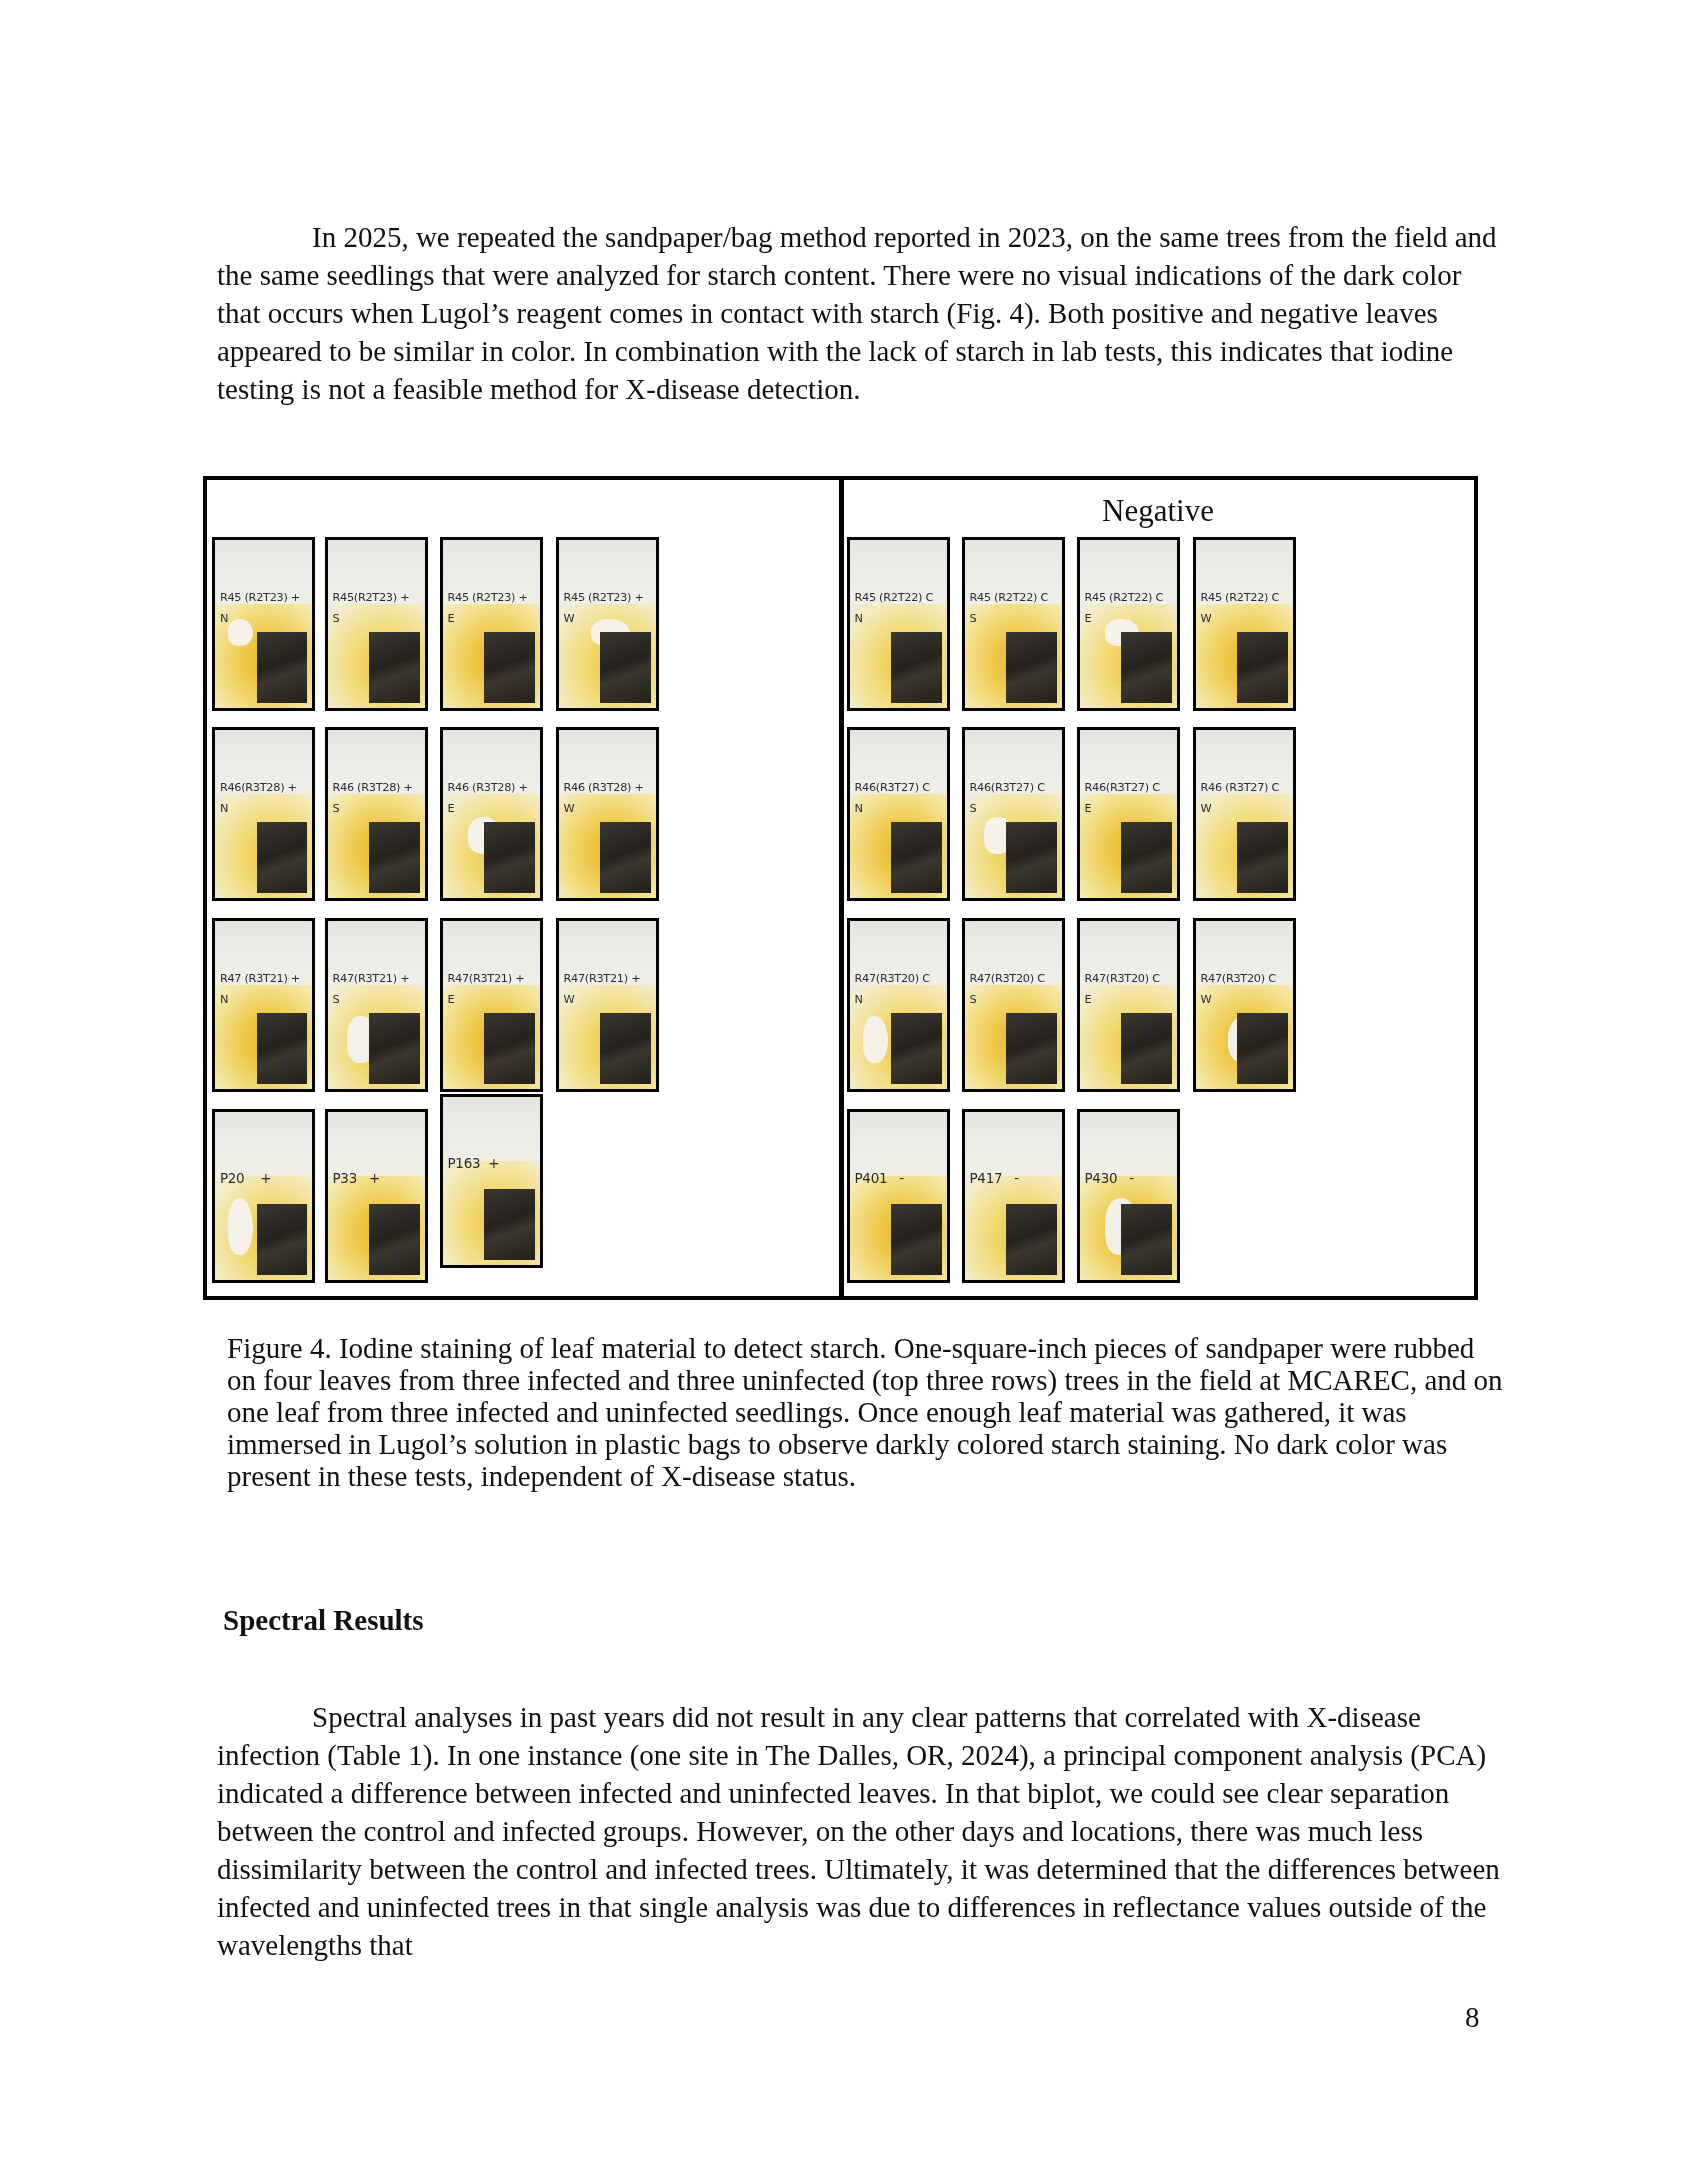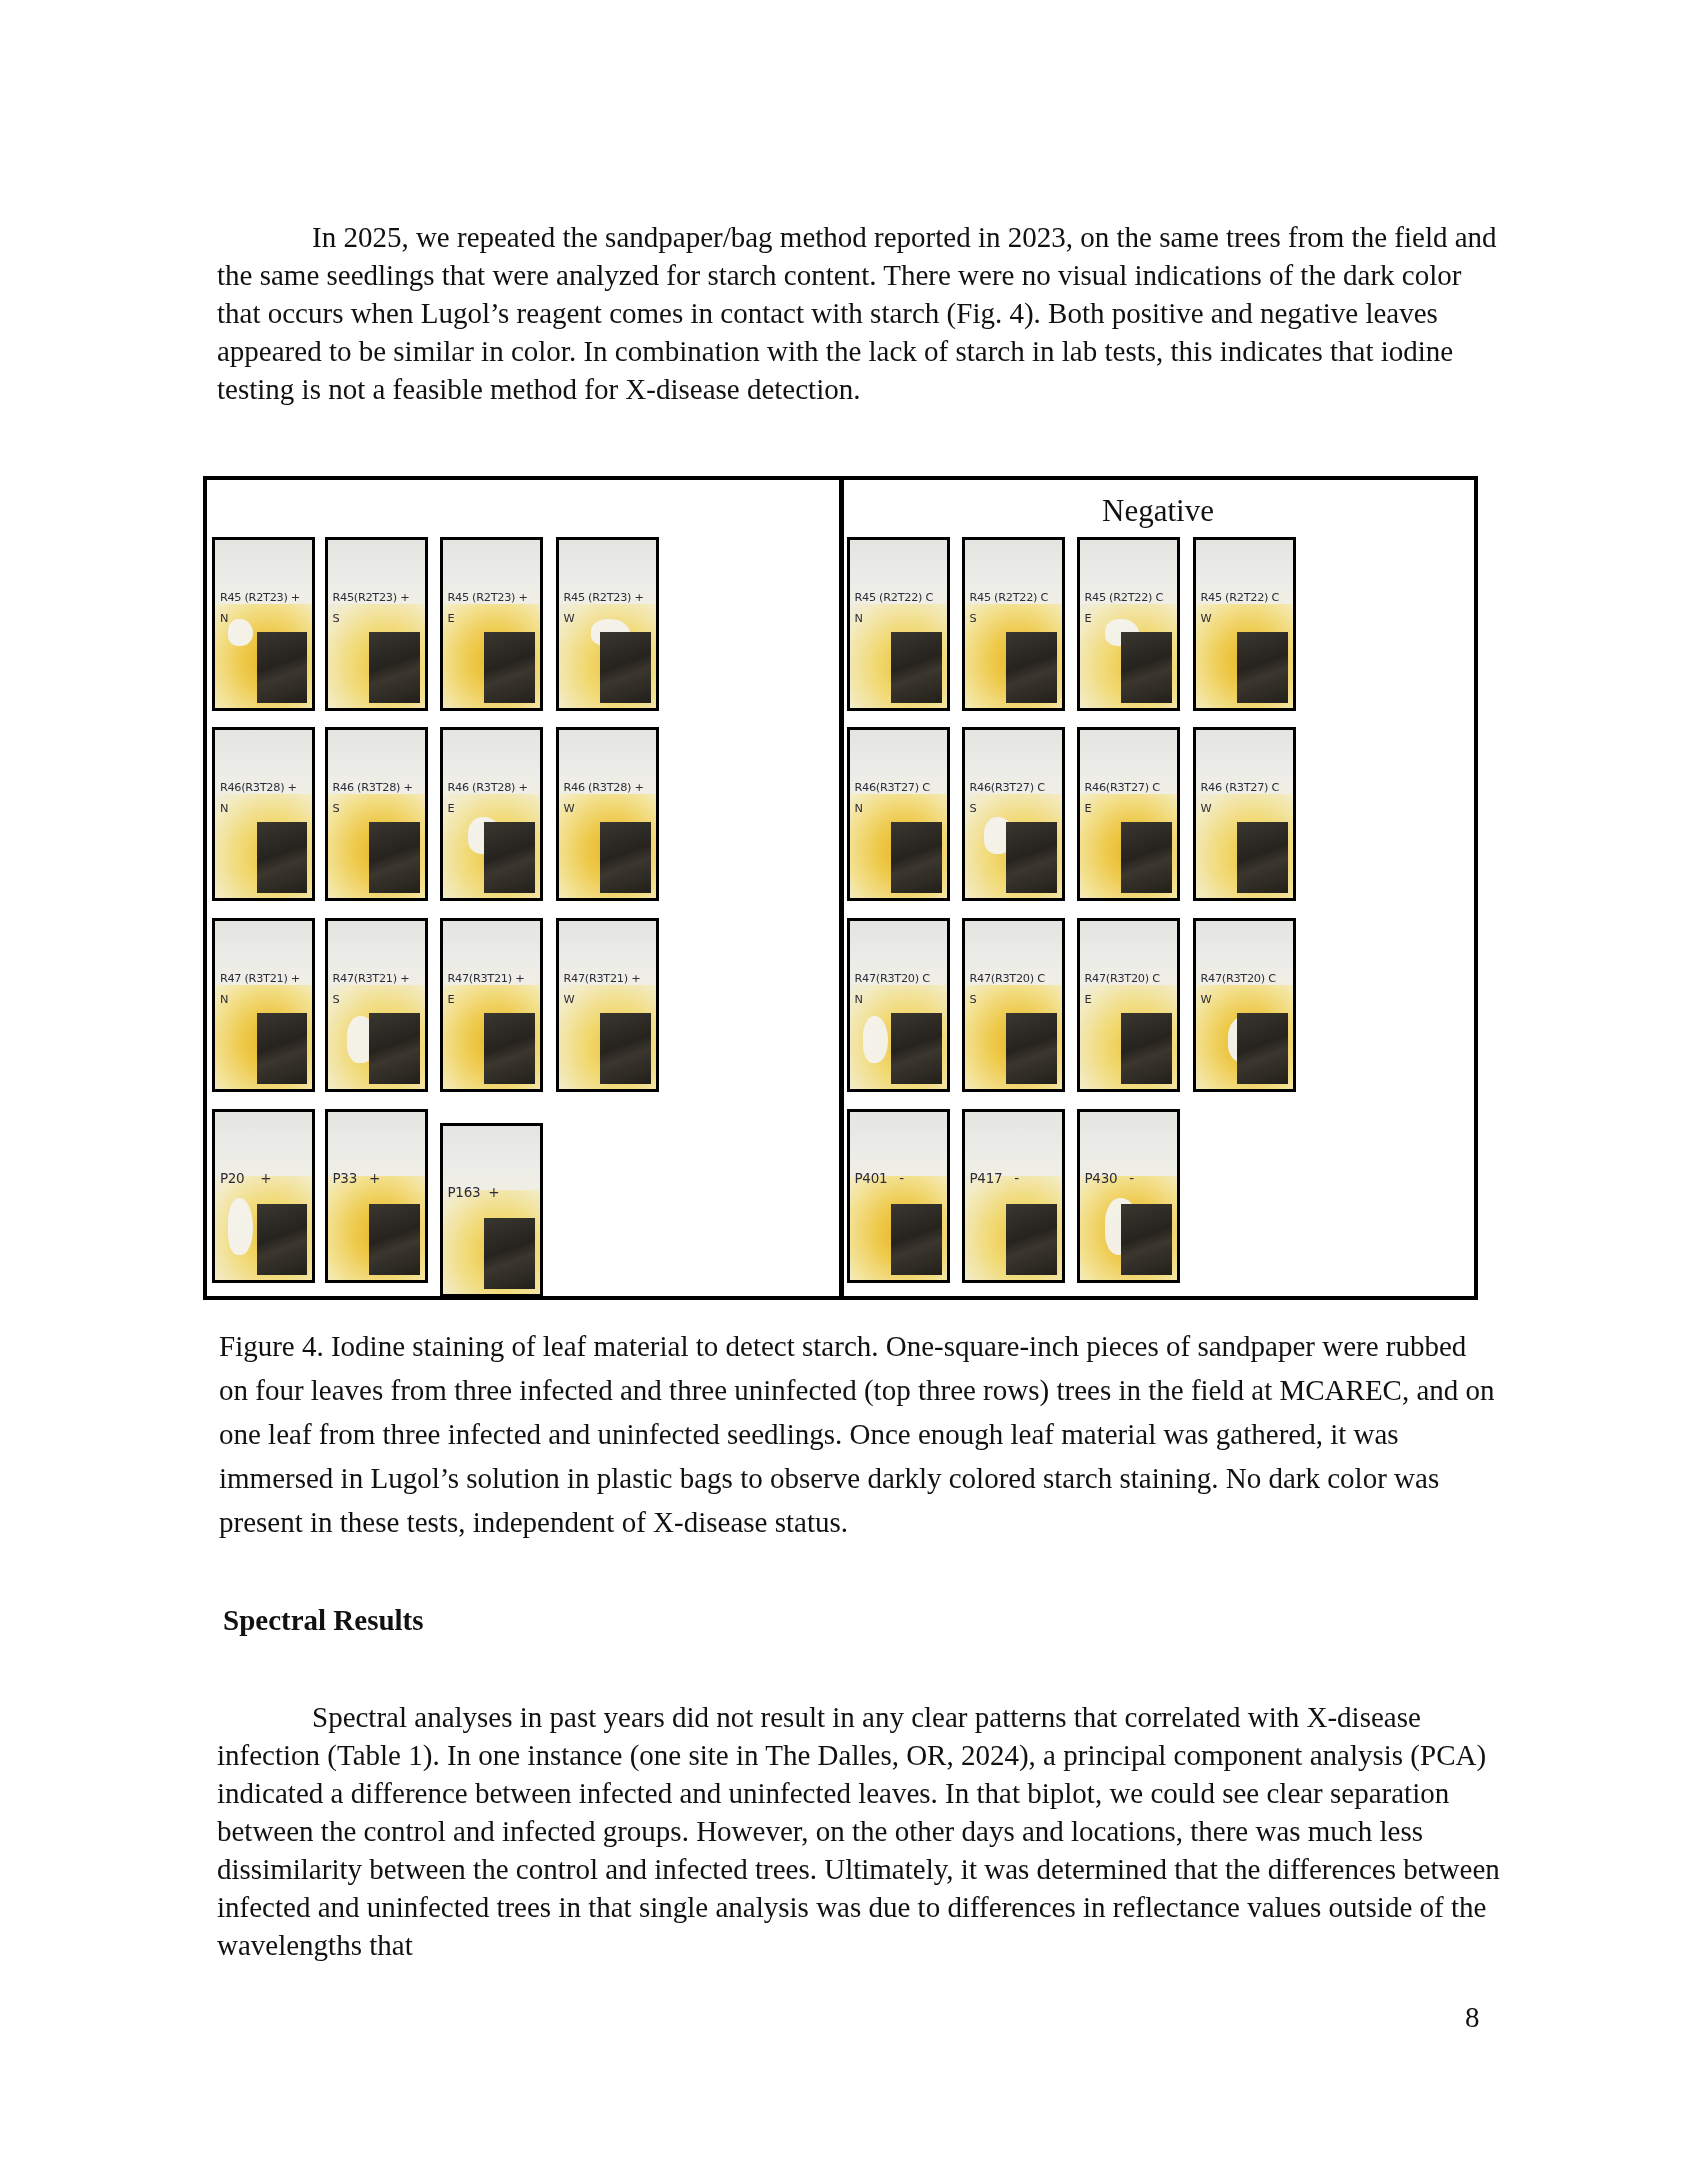--- a/index.html
+++ b/index.html
@@ -21,21 +21,21 @@
              background:linear-gradient(180deg,#e4e5e1 0%,#ecece8 60%,#f1efe4 100%); }
   .stain { position:absolute; left:0; right:0; bottom:0; height:62%;
            background:radial-gradient(ellipse at 55% 55%, #e7b628 0%, #eec94a 35%, #f3e08e 70%, #f4efcf 100%); }
   .stain.light { background:radial-gradient(ellipse at 60% 60%, #ecc23b 0%, #f1d973 40%, #f3ebc2 80%, #eeece2 100%); }
   .sandpaper { position:absolute; right:5.4px; bottom:5.4px; width:52%; height:42%;
                background:linear-gradient(160deg,#3a3630 0%,#26221d 45%,#3b372f 60%,#221f1a 100%); }
   .blob { position:absolute; background:#f3f2ee; border-radius:45% 55% 50% 40%; opacity:0.95; }
   .label { position:absolute; left:4.5px; top:47px; font-family:"DejaVu Sans",sans-serif; font-weight:normal;
            font-size:11.3px; line-height:21px; color:#2a2c3a; white-space:pre; letter-spacing:-0.3px; }
   .label.big { top:56px; font-size:13.5px; }
-  #caption { position:absolute; left:215px; top:1320px; width:1278px; font-size:29px; line-height:44px; margin:4px; }
+  #caption { position:absolute; left:215px; top:1320px; width:1278px; font-size:29px; line-height:32px; margin:12px; }
   #section-heading { position:absolute; left:217px; top:1598px; font-size:29px; font-weight:bold; margin:6px; }
   #p2 { top:1680px; }
   #page-number { position:absolute; left:1465px; top:2001px; font-size:29px; }
 </style>
 </head>
 <body>
 
 <p class="para" id="p1"><span class="indent"></span><span>In 2025, we repeated the sandpaper/bag method reported in 2023, on the same trees from the field and the same seedlings that were analyzed for starch content. There were no visual indications of the dark color that occurs when Lugol’s reagent comes in contact with starch (Fig. 4). Both positive and negative leaves appeared to be similar in color. In combination with the lack of starch in lab tests, this indicates that iodine testing is not a feasible method for X-disease detection.</span></p>
 
 <div id="figure">
@@ -136,21 +136,21 @@
         <div class="blob" style="left: 12.6px; top: 86px; width: 25px; height: 57px;"></div>
         <div class="sandpaper"></div>
         <div class="label big">P20    +</div>
       </div>
       <div class="cell" style="left: 118px; top: 629px;">
         <div class="bag-top"></div>
         <div class="stain"></div>
         <div class="sandpaper"></div>
         <div class="label big">P33   +</div>
       </div>
-      <div class="cell" style="left: 233px; top: 643px; text-align: center;">
+      <div class="cell" style="left: 233px; top: 614px; text-align: center;">
         <div class="bag-top"></div>
         <div class="stain light"></div>
         <div class="sandpaper"></div>
         <div class="label big">P163  +</div>
       </div>
       <div class="cell" style="left: 640px; top: 57px;">
         <div class="bag-top"></div>
         <div class="stain light"></div>
         <div class="sandpaper"></div>
         <div class="label">R45 (R2T22) C

